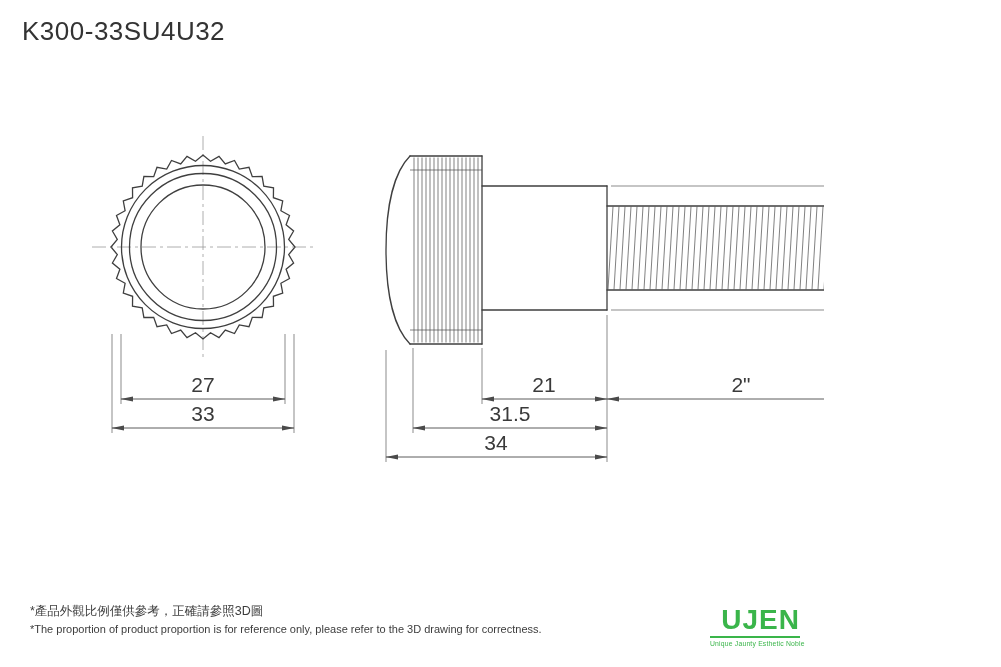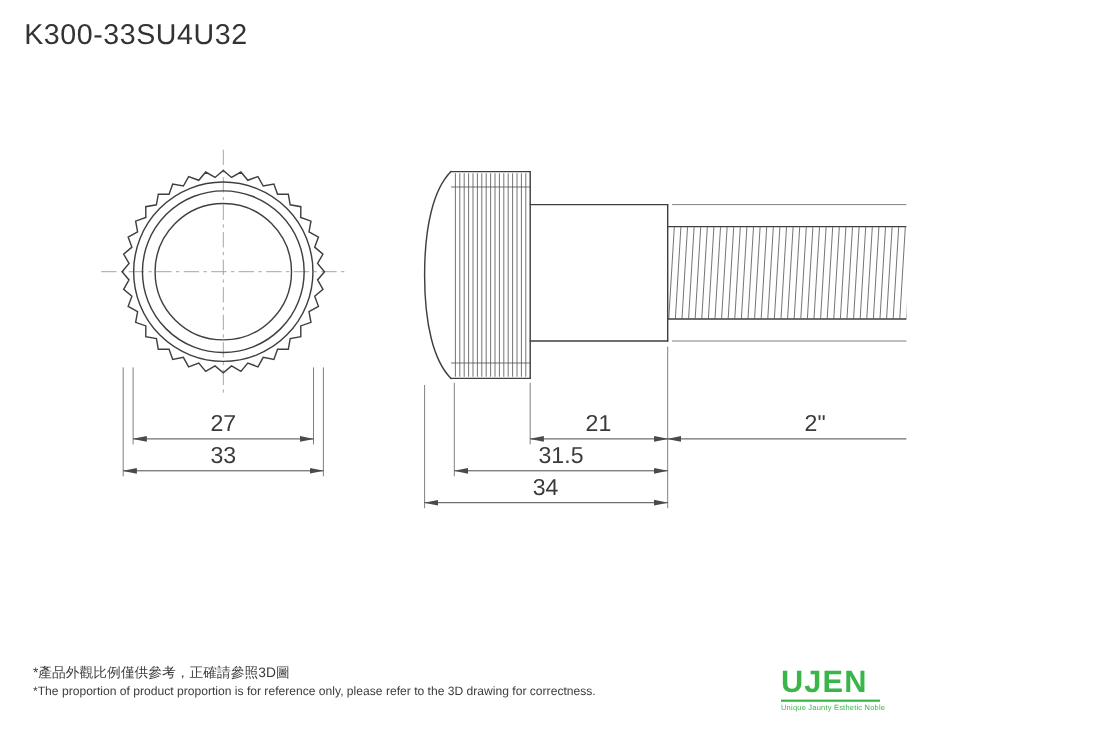--- a/index.html
+++ b/index.html
@@ -11,21 +11,21 @@
   .outline{stroke:#3f3f3f;stroke-width:1.3;fill:none;stroke-linecap:round;}
   .thin{stroke:#4a4a4a;stroke-width:0.7;fill:none;}
   .ext{stroke:#5a5a5a;stroke-width:0.7;fill:none;}
   .dim{stroke:#4a4a4a;stroke-width:0.9;fill:none;}
   .cl{stroke:#999;stroke-width:0.8;fill:none;stroke-dasharray:14 4 3 4;}
   text.dimtxt{fill:#3a3a3a;font-size:21px;font-family:"Liberation Sans",sans-serif;}
   text.dimtxt-sm{fill:#3a3a3a;font-size:19px;font-family:"Liberation Sans",sans-serif;}
   .notes{position:absolute;left:30px;top:602px;color:#3c3c3c;line-height:1.55;}
   .note-zh{font-size:12.5px;}
   .note-en{font-size:11px;}
-  .logo{position:absolute;right:24px;top:606px;width:90px;text-align:left;}
+  .logo{position:absolute;right:24px;top:606px;width:90px;text-align:right;}
   .logo-name{font-size:28px;font-weight:700;color:#3ab54a;letter-spacing:1px;line-height:1;}
   .logo-bar{height:2px;background:#3ab54a;margin:2px 0 2px 0;}
   .logo-tagline{font-size:6.8px;color:#3ab54a;white-space:nowrap;letter-spacing:0.2px;}
 </style>
 </head>
 <body>
 
 <div class="page">
 
   <div class="part-number">K300-33SU4U32</div>

